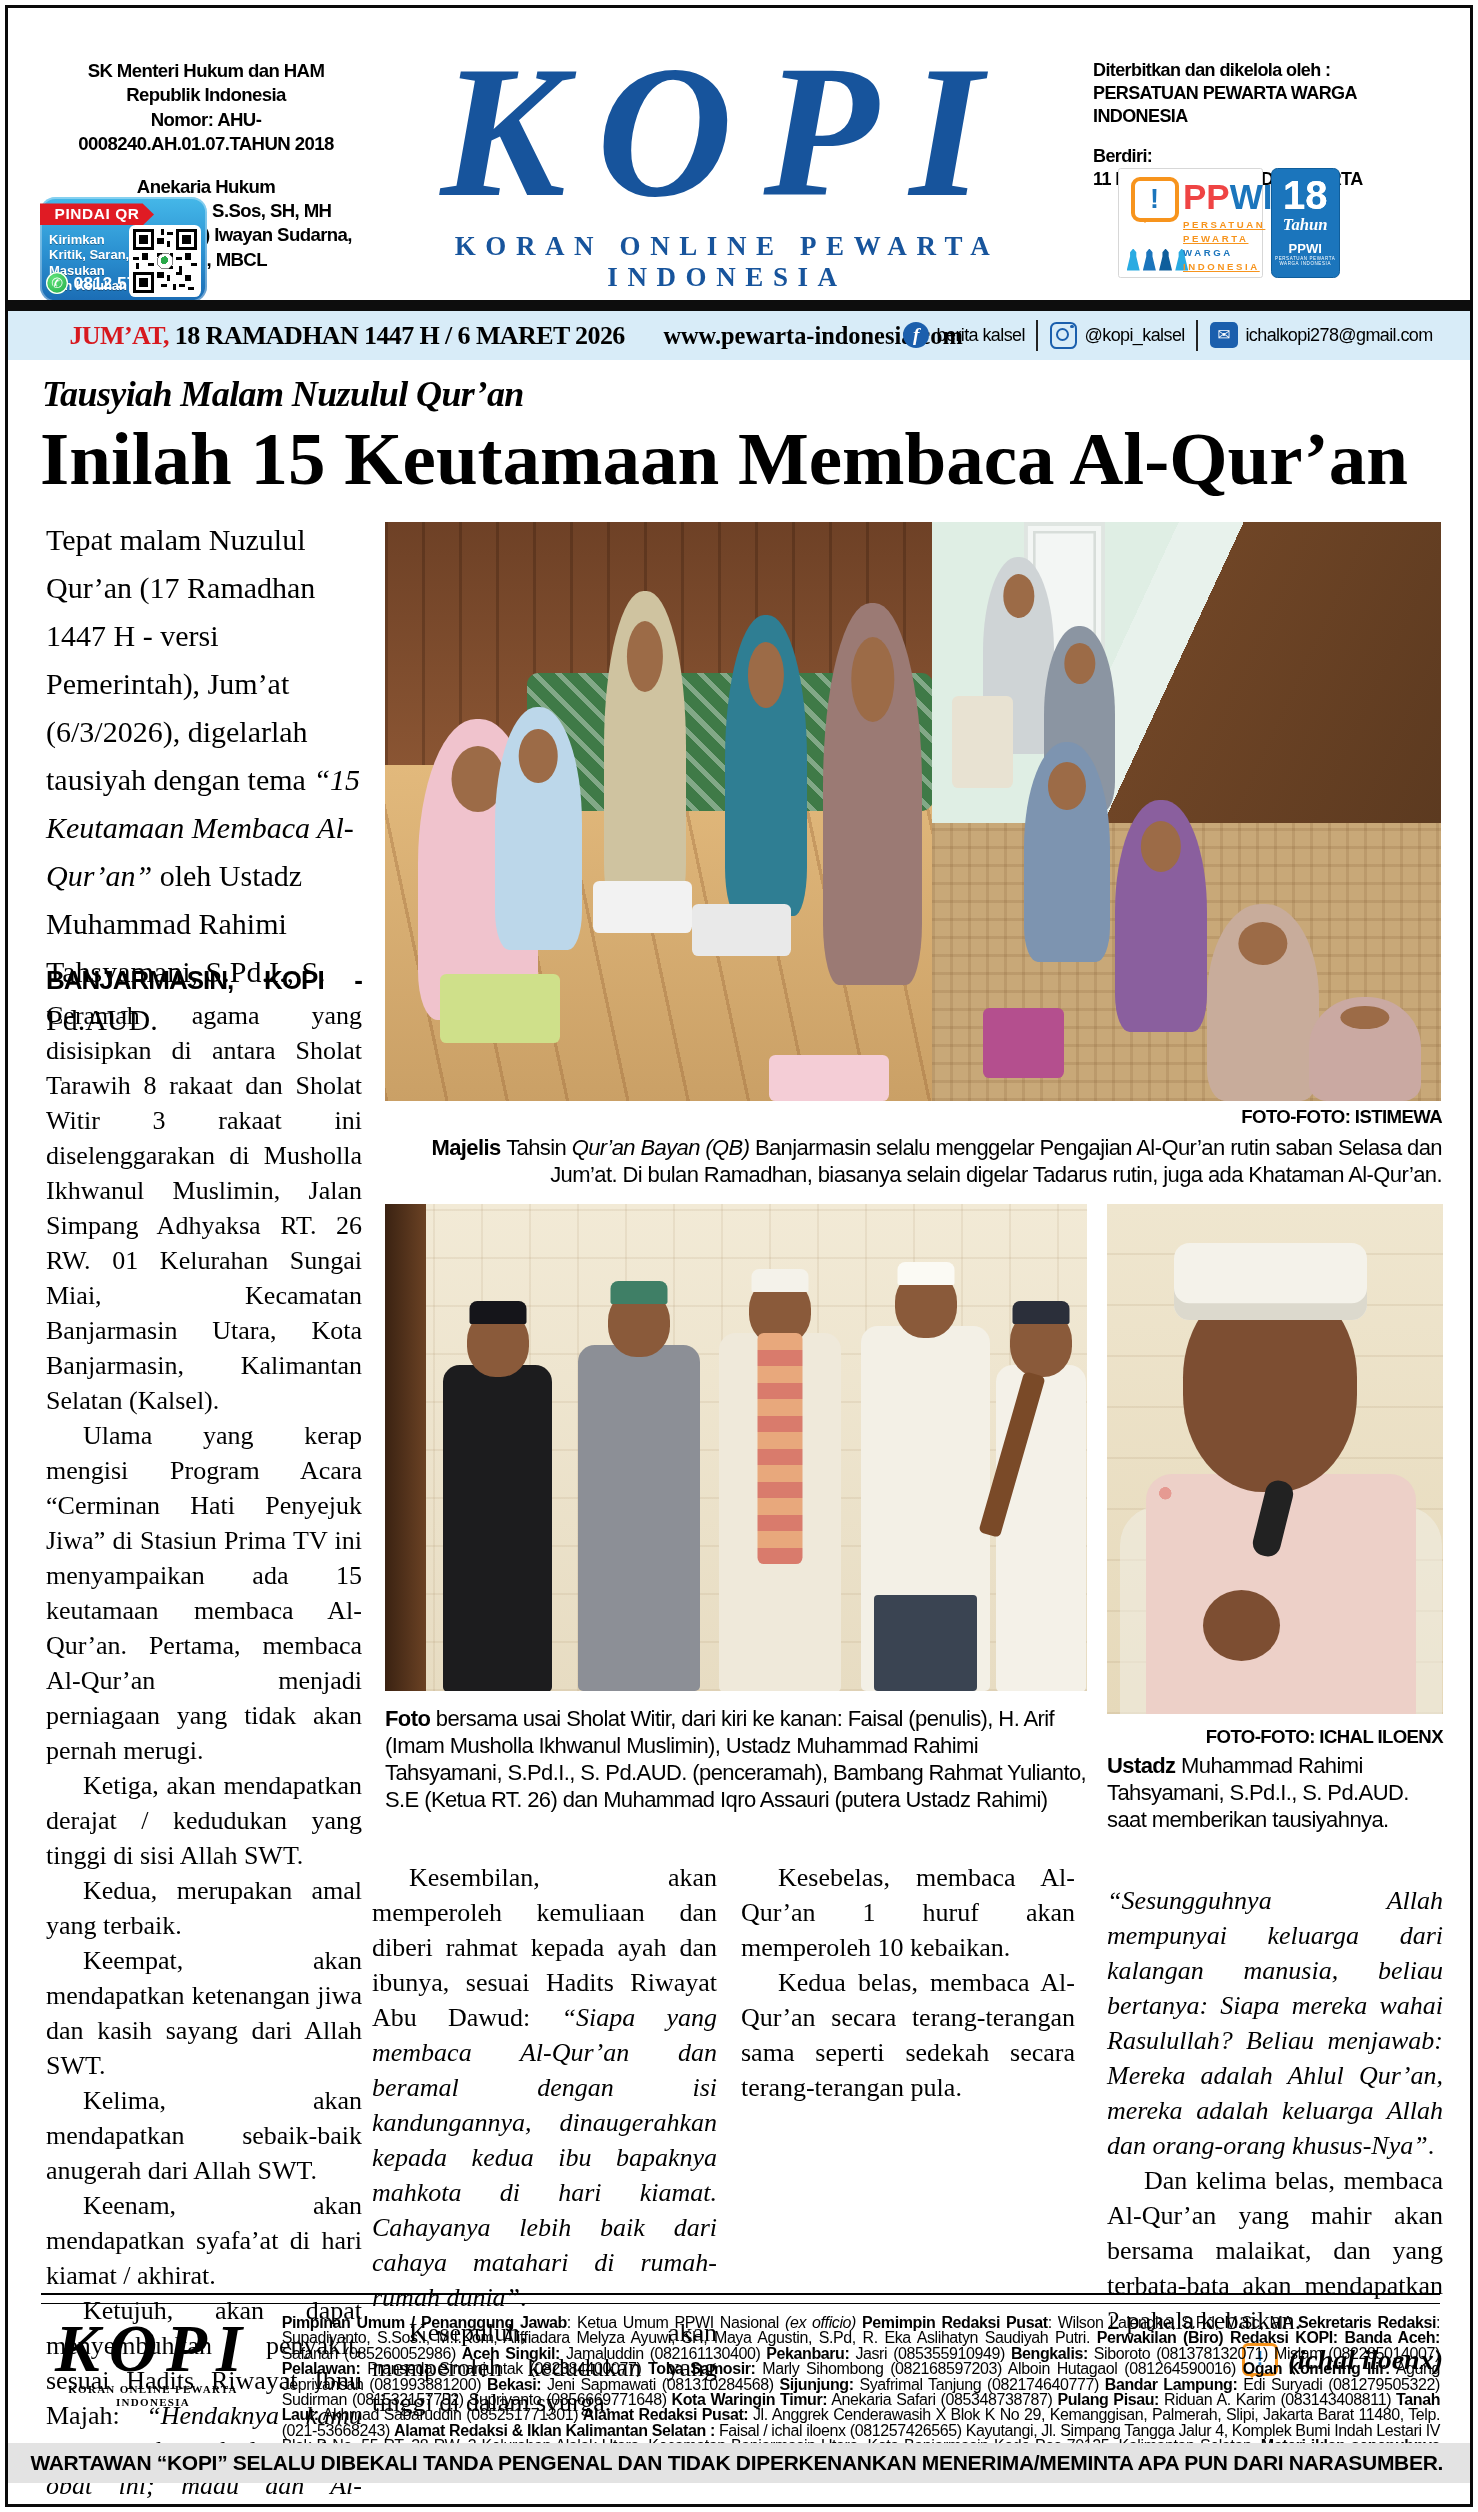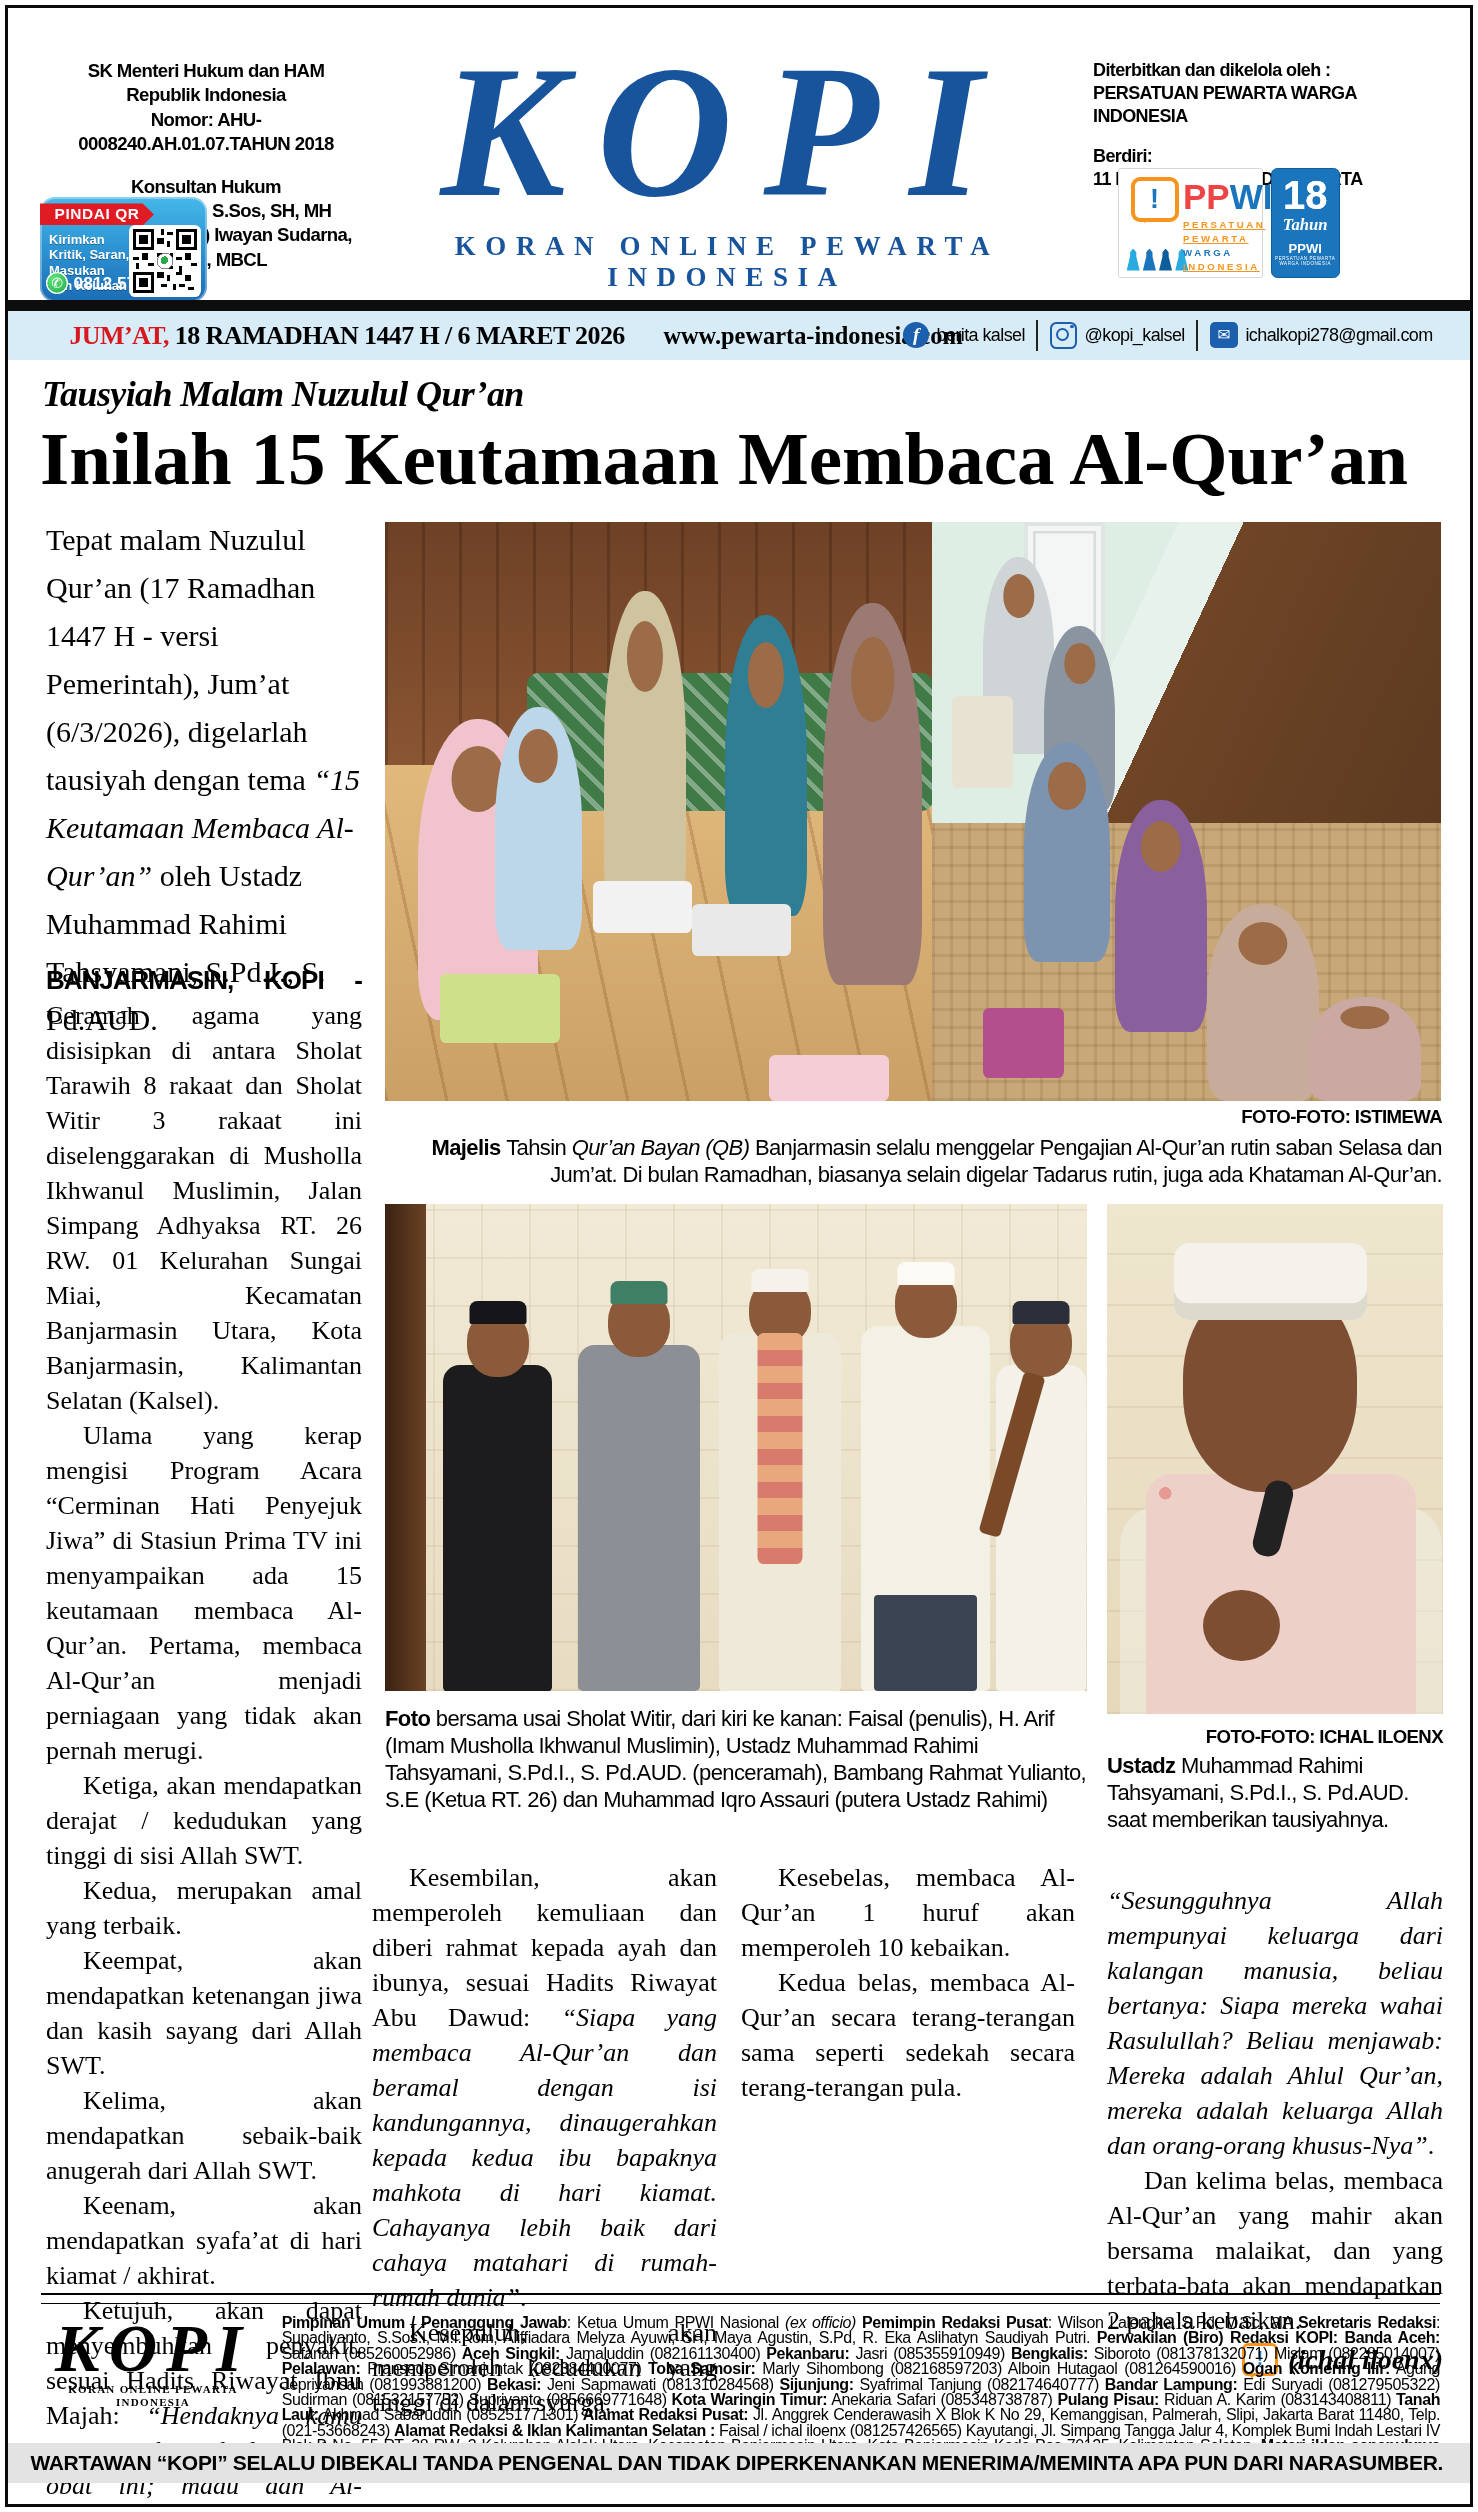--- a/index.html
+++ b/index.html
@@ -149,21 +149,21 @@
 </head>
 <body>
 
 <div class="page-border"></div>
 
 <div class="abs hdr-left">
   <div>SK Menteri Hukum dan HAM</div>
   <div>Republik Indonesia</div>
   <div>Nomor: AHU-0008240.AH.01.07.TAHUN 2018</div>
   <div class="blk2">
-    <div>Konsultan Hukum</div>
+    <div>Anekaria Hukum</div>
     <div>Dolfie Rompas, S.Sos, SH, MH</div>
     <div>Letkol CPM (Pum) Iwayan Sudarna, SH, MH, MBCL</div>
   </div>
 </div>
 
 <div class="abs qr-card">
   <div class="qr-ribbon">PINDAI QR CODE</div>
   <div class="qr-msg">Kirimkan Kritik, Saran, Masukan dan Keluhan</div>
   <div class="qr-phone">
     <span class="wa-icon">✆</span>

